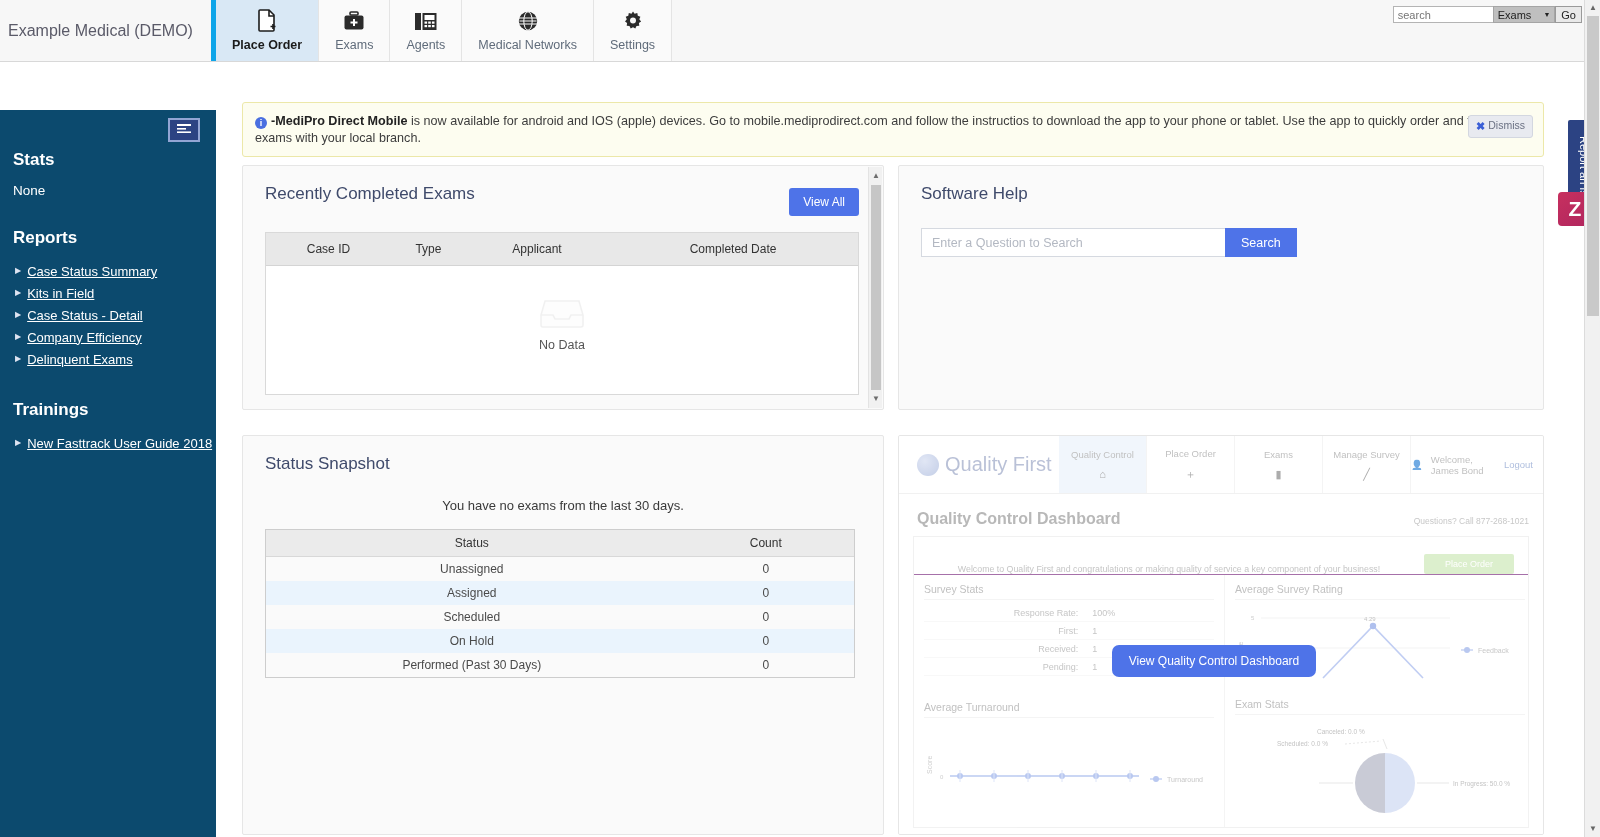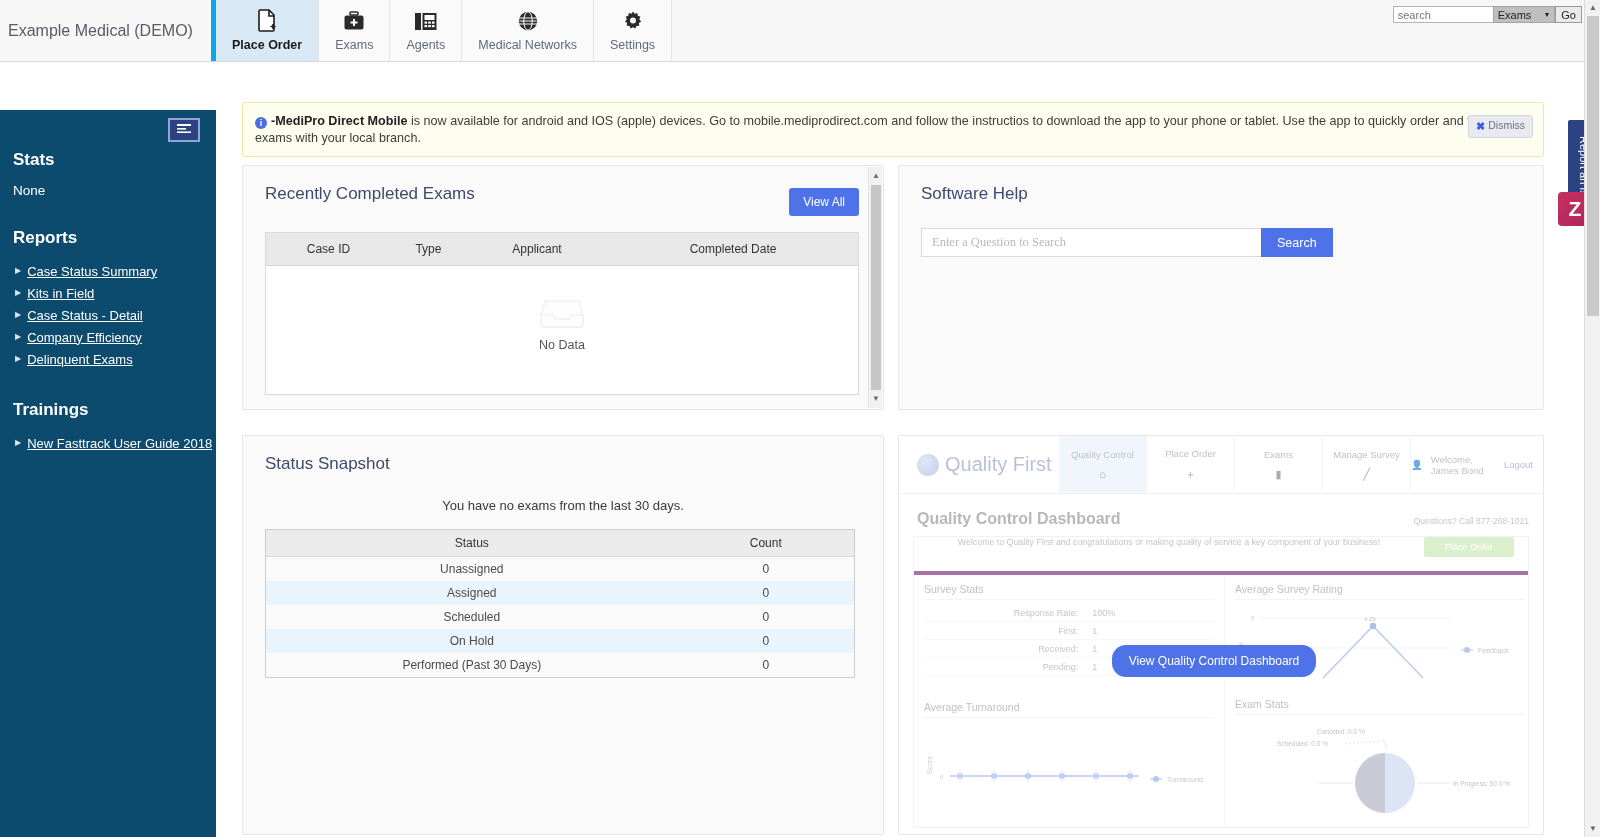--- a/index.html
+++ b/index.html
@@ -138,23 +138,23 @@
   .card-scroll {
     position: absolute; right: 1px; top: 1px; width: 14px; bottom: 1px;
     background: #f1f1f1; border-left: 1px solid #e3e3e3;
   }
   .card-scroll .thumb { position: absolute; left: 2px; top: 18px; width: 10px; bottom: 18px; background: #c6c6c6; }
   .card-scroll .ar { position: absolute; left: 0; width: 14px; height: 14px; color: #6d6d6d; font-size: 8px; text-align: center; line-height: 14px; }
   .card-scroll .ar.up { top: 2px; } .card-scroll .ar.dn { bottom: 2px; }
 
   .help-row { position: absolute; left: 22px; top: 62px; display: flex; }
   .help-row input {
-    width: 340px; height: 29px; border: 1px solid #d5d9e0; border-right: none;
+    width: 304px; height: 29px; border: 1px solid #d5d9e0; border-right: none;
     padding: 0 10px; font-size: 12.5px; color: #ec4899;
-    font-family: Liberation Serif, serif; outline: none; background: #fff;
+    font-family: Liberation Sans, sans-serif; outline: none; background: #fff;
   }
   .help-row input::placeholder { color: #b3b8c2; }
   .help-row button {
     background: #4e73e8; color: #fff; border: none; font-size: 12.5px;
     padding: 0 16px; cursor: pointer; font-family: "Liberation Sans", sans-serif;
   }
 
   .snap-note { position: absolute; left: 0; right: 0; top: 62px; text-align: center; font-size: 13px; color: #3a3a3a; }
   .snap-tbl { position: absolute; left: 22px; top: 93px; width: 590px; border: 1px solid #cdcdcd; }
   .snap-tbl table { width: 100%; border-collapse: collapse; }
@@ -176,35 +176,35 @@
   .qf-logo { width: 160px; display:flex; align-items:center; gap:6px; padding-left:18px; color:#8f9bbf; font-size:20px;}
   .qf-logo .globe { width:22px; height:22px; border-radius:50%; background:radial-gradient(circle at 35% 32%, #cfd8ef, #9fb0d8); }
   .qf-tab { width:88px; border-right:1px solid #eee; display:flex; flex-direction:column; align-items:center; justify-content:center; gap:8px; font-size:9.5px; color:#9a9a9a;}
   .qf-tab.on { background:#e9f1fa; }
   .qf-tab .g { font-size:11px; color:#7a7a7a;}
   .qf-user { flex:1; display:flex; align-items:center; justify-content:flex-end; padding-right:10px; gap:8px; font-size:9.5px; color:#9a9a9a;}
   .qf-user .lo { color:#7d96c9; }
   .qf-title { position:absolute; left:18px; top:74px; font-size:16px; font-weight:bold; color:#8d8d8d; }
   .qf-q { position:absolute; right:14px; top:80px; font-size:8.5px; color:#a6a6a6;}
   .qf-panel { position:absolute; left:14px; right:14px; top:100px; bottom:6px; border:1px solid #eaeaea; }
-  .qf-welcome { position:relative; height:38px; border-bottom:4px solid #701a75; display:flex; align-items:flex-start; }
+  .qf-welcome { position:relative; height:38px; border-bottom:1px solid #701a75; display:flex; align-items:flex-end; }
   .qf-welcome .w { flex:1; text-align:center; font-size:8.8px; color:#a2a2a2;}
   .qf-welcome .po { width:90px; margin-right:14px; background:#c8e6b0; color:#fff; font-size:9px; text-align:center; padding:5px 0; border-radius:2px;}
   .qf-grid { display:flex; height: calc(100% - 38px); }
   .qf-col { flex:1; padding:8px 10px; }
   .qf-col.sep { border-left:1px solid #eee; }
   .qf-box-title { font-size:10.5px; color:#9b9b9b; border-bottom:1px solid #eee; padding-bottom:4px; margin-bottom:4px;}
   .qf-stat { display:flex; font-size:9px; color:#a3a3a3; padding:3.5px 0; border-bottom:1px solid #f4f4f4;}
   .qf-stat .k { width:58%; text-align:right; padding-right:14px;}
   .qf-halves { display:flex; flex-direction:column; height:100%; }
   .qf-half { flex:1; }
   .viewqc {
     position: absolute; left: 213px; top: 209px; width: 204px;
     background: #4e73e8; color: #fff; font-size: 12px; text-align: center;
-    padding: 9px 7px; border-radius: 14px; cursor: pointer; z-index: 5;
+    padding: 9px 7px; border-radius: 7px; cursor: pointer; z-index: 5;
   }
 
   
   .report-tab {
     position: absolute; right: 10px; top: 120px; width: 22px; height: 104px;
     background: #2c4383; color: #fff; font-size: 11px;
     writing-mode: vertical-rl; text-align: center; padding-top: 6px; cursor: pointer;
     border-radius: 2px 0 0 2px;
   }
   .z-badge {

